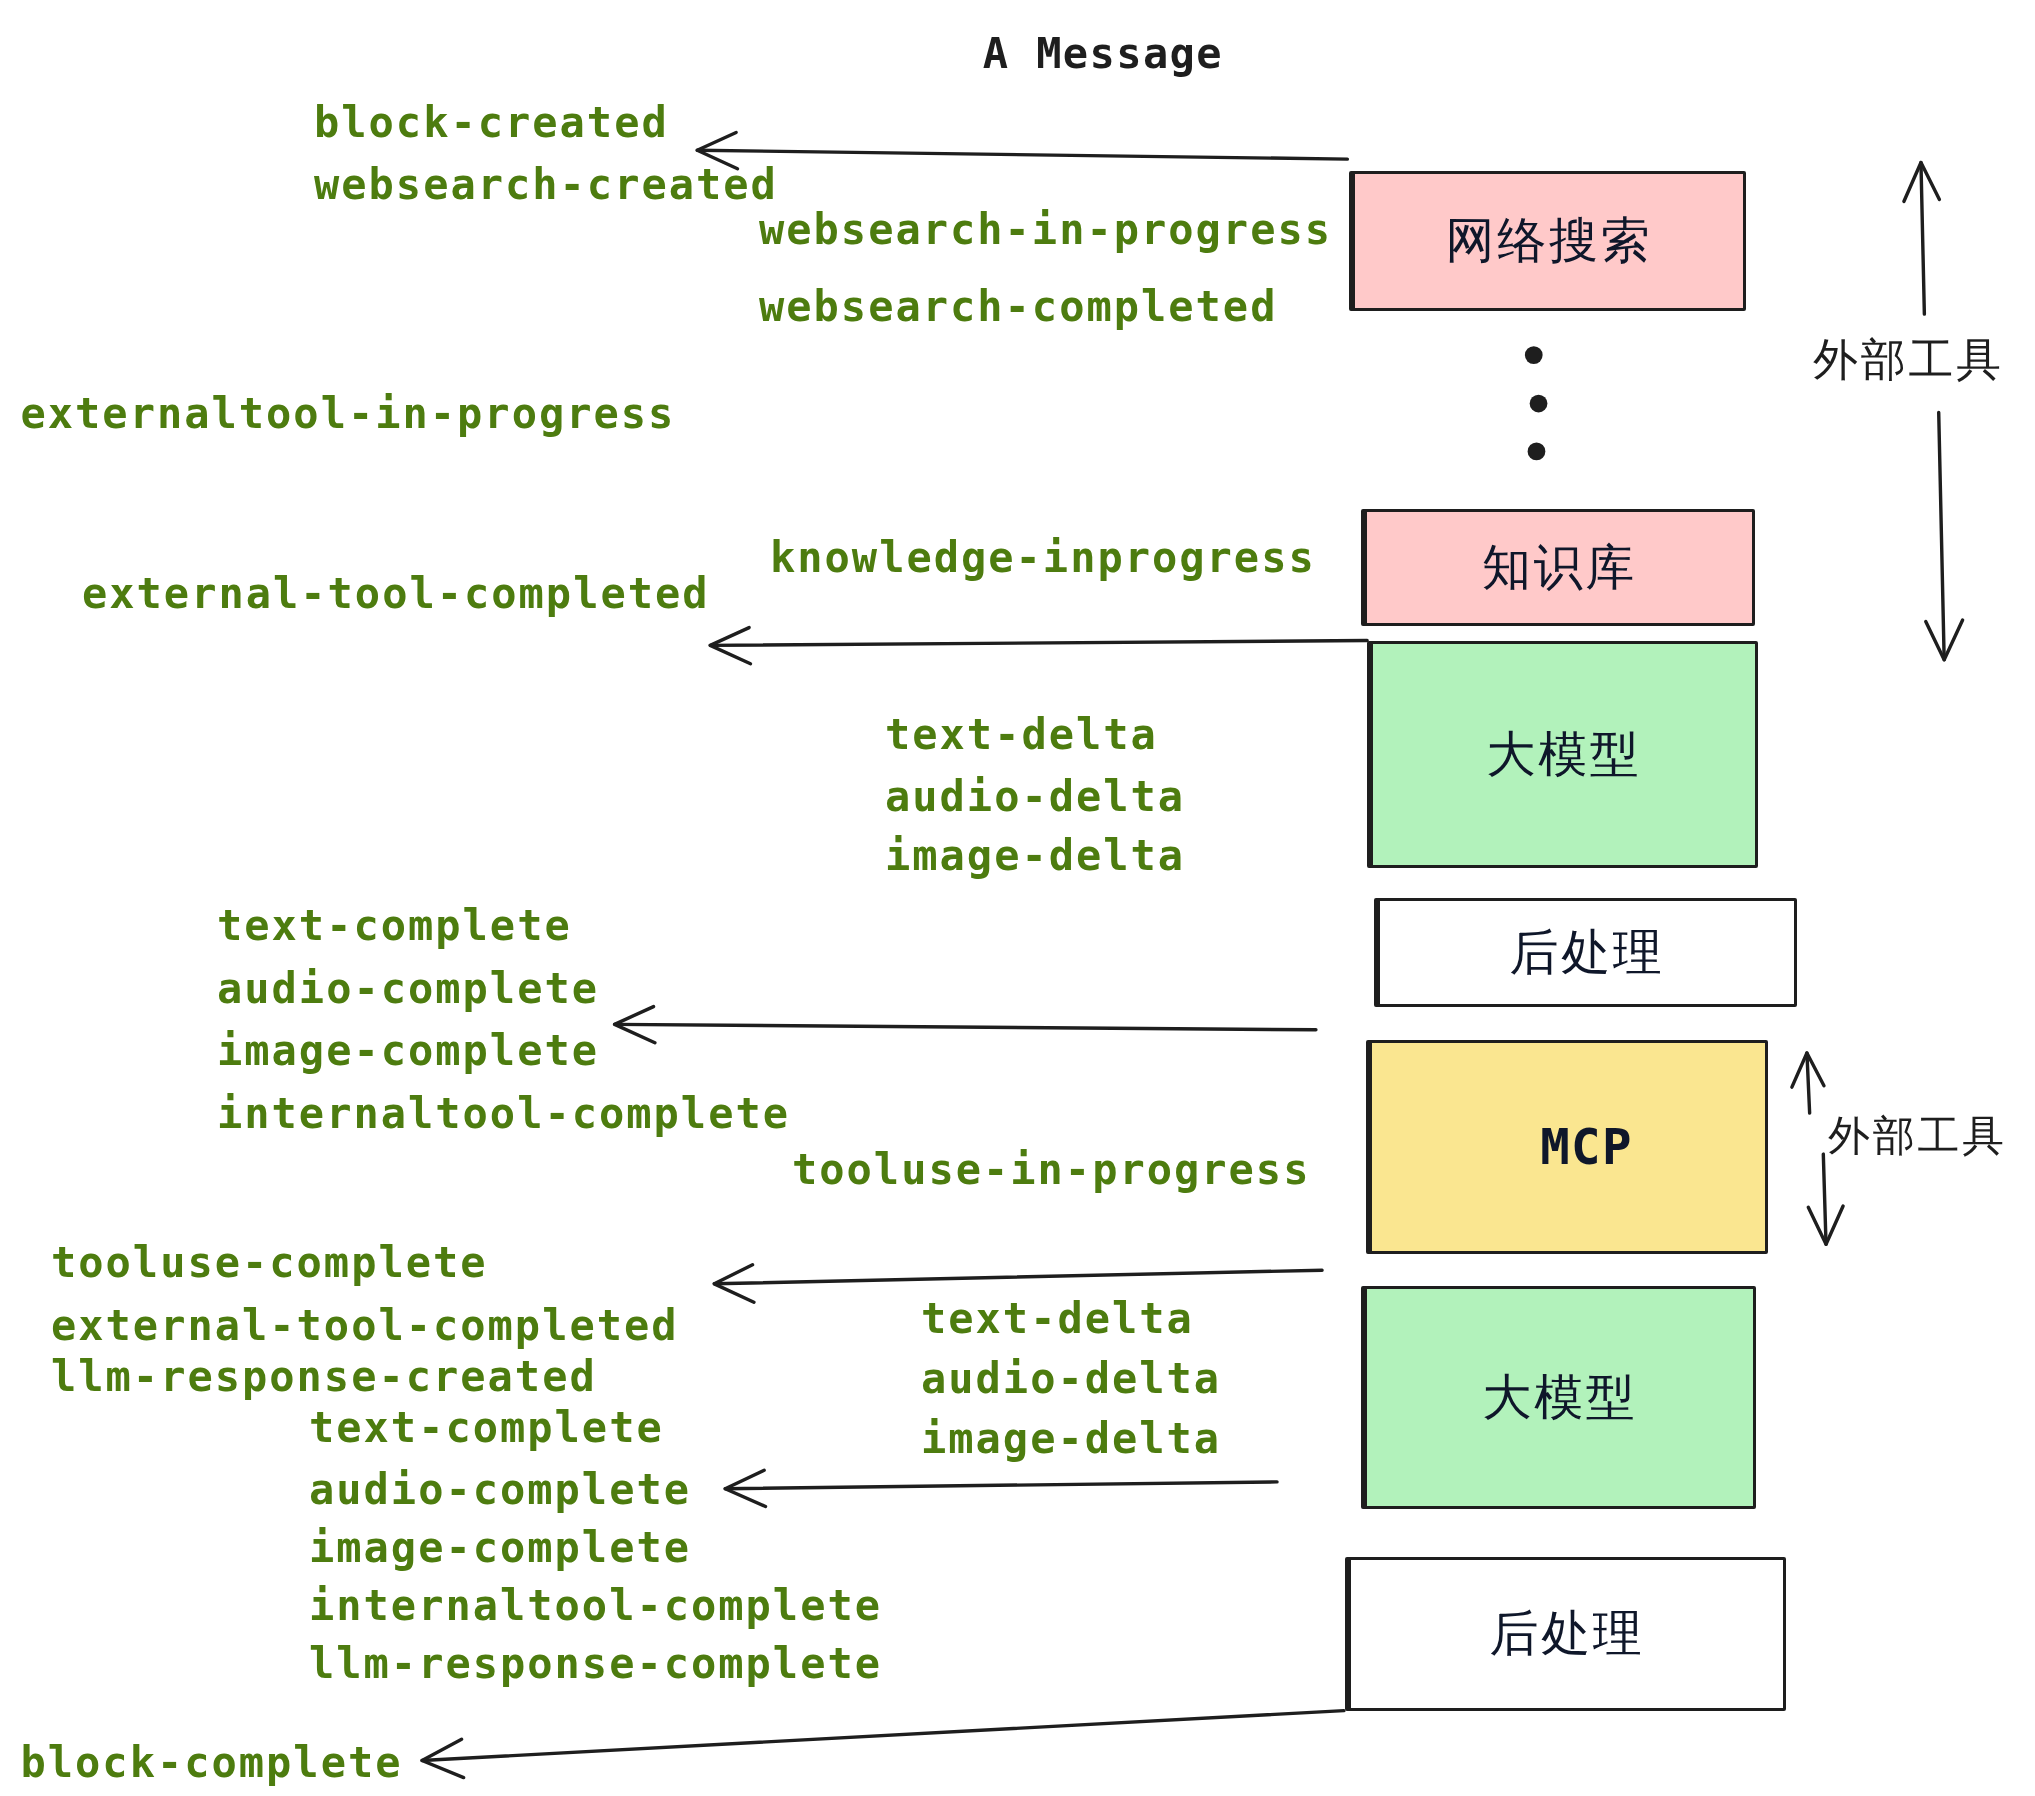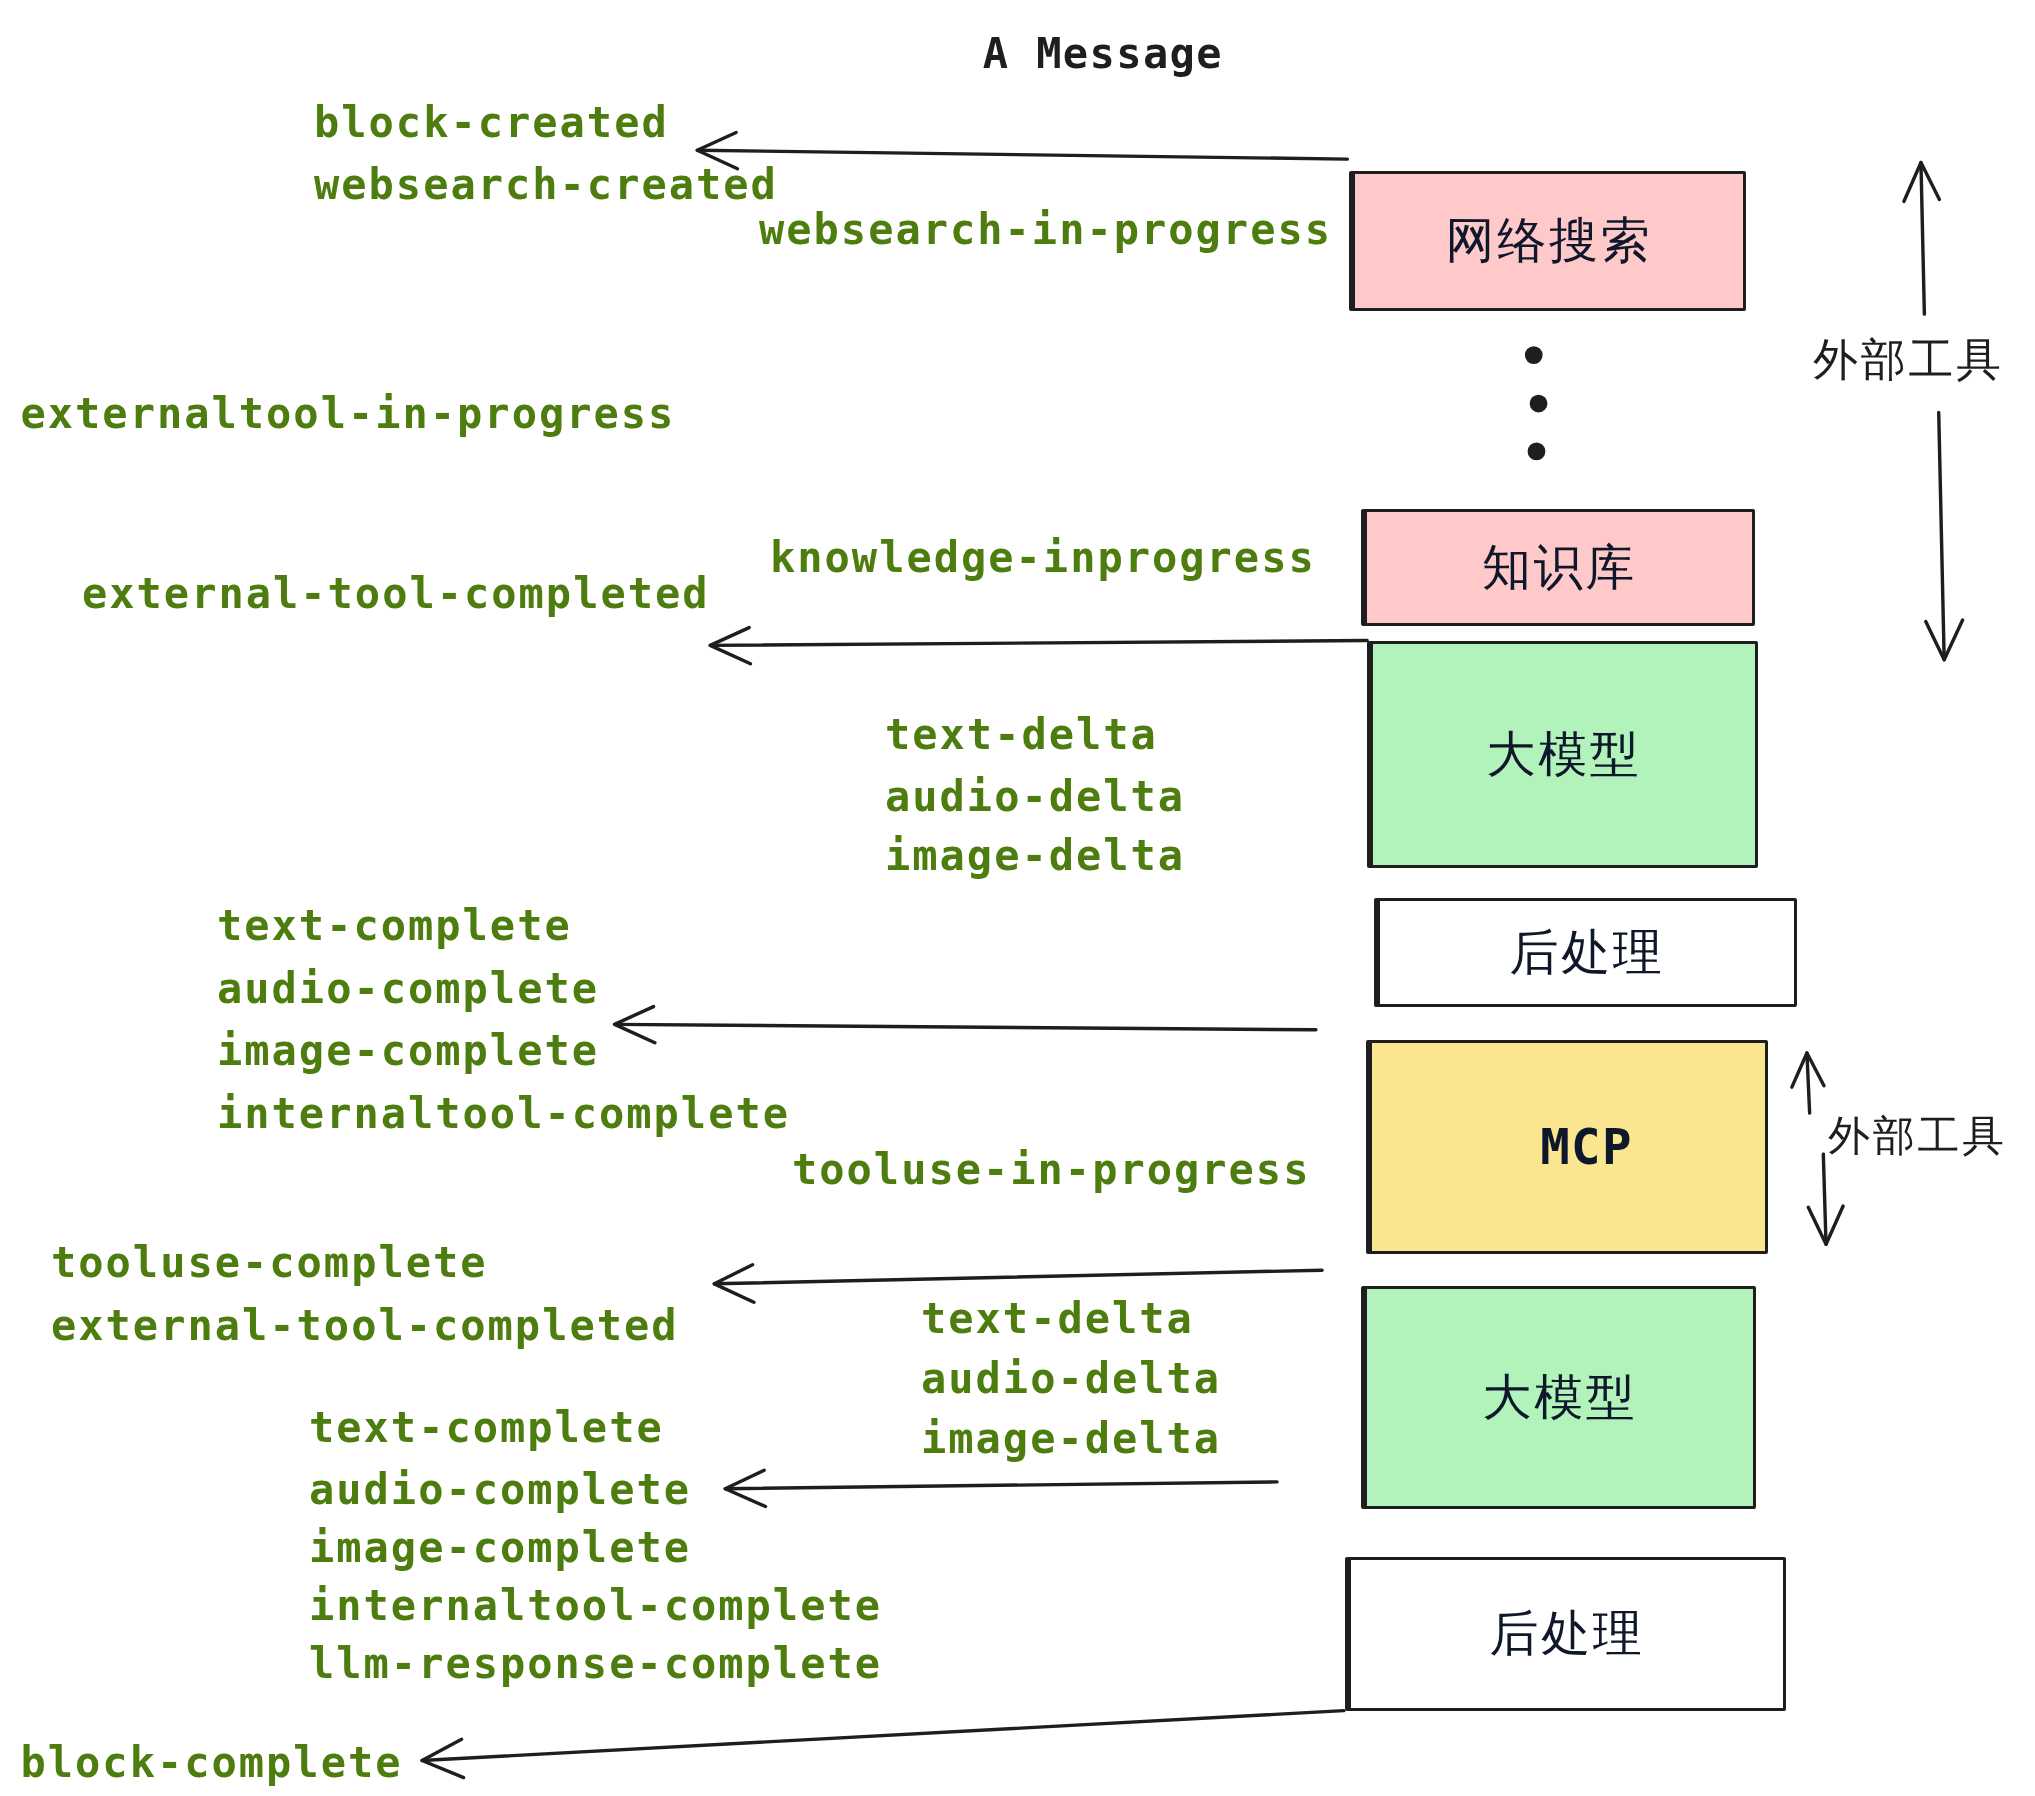--- a/index.html
+++ b/index.html
@@ -110,33 +110,35 @@
   <div class="box fill-white" style="left:1345px;top:1557px;width:441px;height:154px;">
     <span class="lbl">后处理</span>
   </div>
 
   <div class="side" style="left:1813px;top:360px;">外部工具</div>
   <div class="side small" style="left:1828px;top:1136px;">外部工具</div>
 
   <div class="evt" style="left:314px;top:122px;">block-created</div>
   <div class="evt" style="left:314px;top:184px;">websearch-created</div>
   <div class="evt" style="left:759px;top:229px;">websearch-in-progress</div>
+  <div class="evt" style="left:759px;top:306px;">websearch-completed</div>
   <div class="evt" style="left:20.5px;top:413px;">externaltool-in-progress</div>
   <div class="evt" style="left:770px;top:557px;">knowledge-inprogress</div>
   <div class="evt" style="left:82px;top:593px;">external-tool-completed</div>
   <div class="evt" style="left:885px;top:734px;">text-delta</div>
   <div class="evt" style="left:885px;top:796px;">audio-delta</div>
   <div class="evt" style="left:885px;top:855px;">image-delta</div>
   <div class="evt" style="left:217px;top:925px;">text-complete</div>
   <div class="evt" style="left:217px;top:988px;">audio-complete</div>
   <div class="evt" style="left:217px;top:1050px;">image-complete</div>
   <div class="evt" style="left:217px;top:1113px;">internaltool-complete</div>
   <div class="evt" style="left:792px;top:1169px;">tooluse-in-progress</div>
   <div class="evt" style="left:51px;top:1262px;">tooluse-complete</div>
   <div class="evt" style="left:51px;top:1325px;">external-tool-completed</div>
+  <div class="evt" style="left:51px;top:1376px;">llm-response-created</div>
   <div class="evt" style="left:309px;top:1427px;">text-complete</div>
   <div class="evt" style="left:309px;top:1489px;">audio-complete</div>
   <div class="evt" style="left:309px;top:1547px;">image-complete</div>
   <div class="evt" style="left:309px;top:1605px;">internaltool-complete</div>
   <div class="evt" style="left:309px;top:1663px;">llm-response-complete</div>
   <div class="evt" style="left:20.5px;top:1762px;">block-complete</div>
 
   <div class="evt" style="left:921px;top:1318px;">text-delta</div>
   <div class="evt" style="left:921px;top:1378px;">audio-delta</div>
   <div class="evt" style="left:921px;top:1438px;">image-delta</div>

